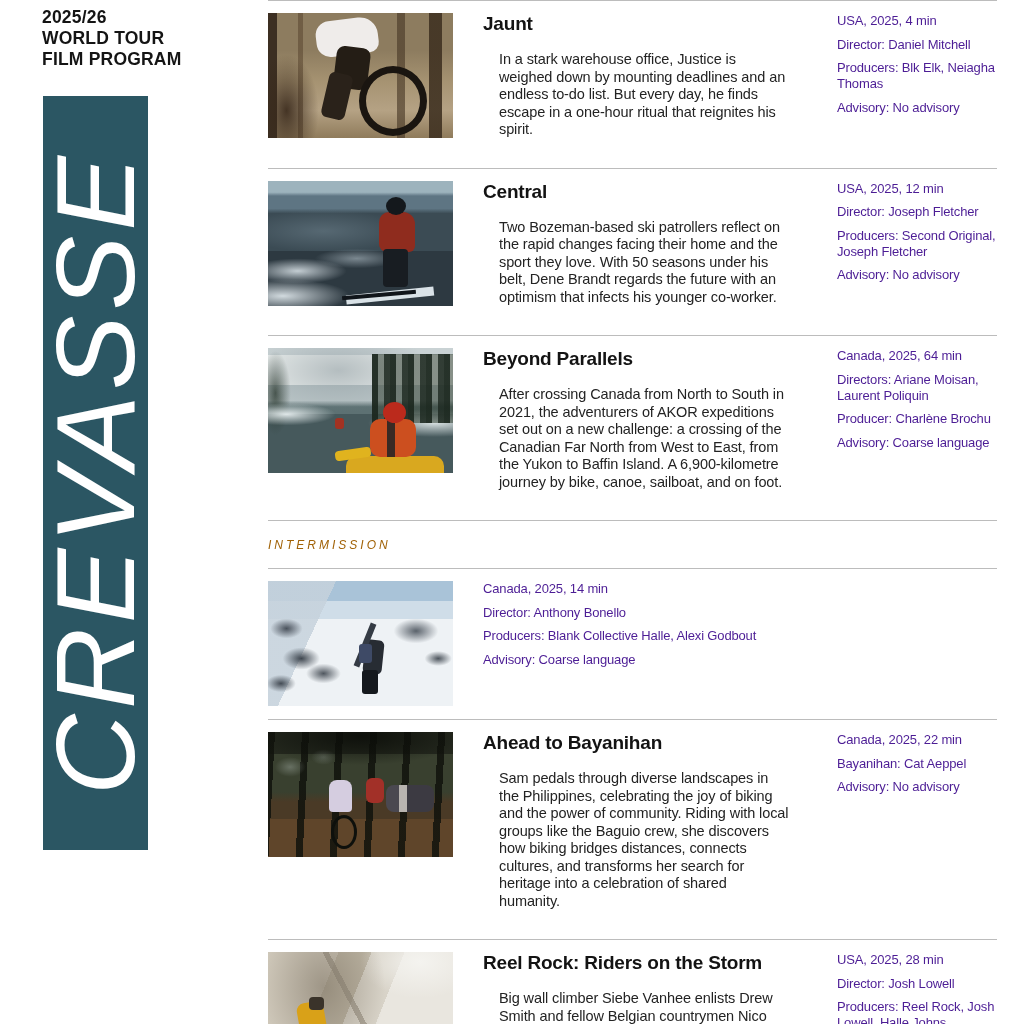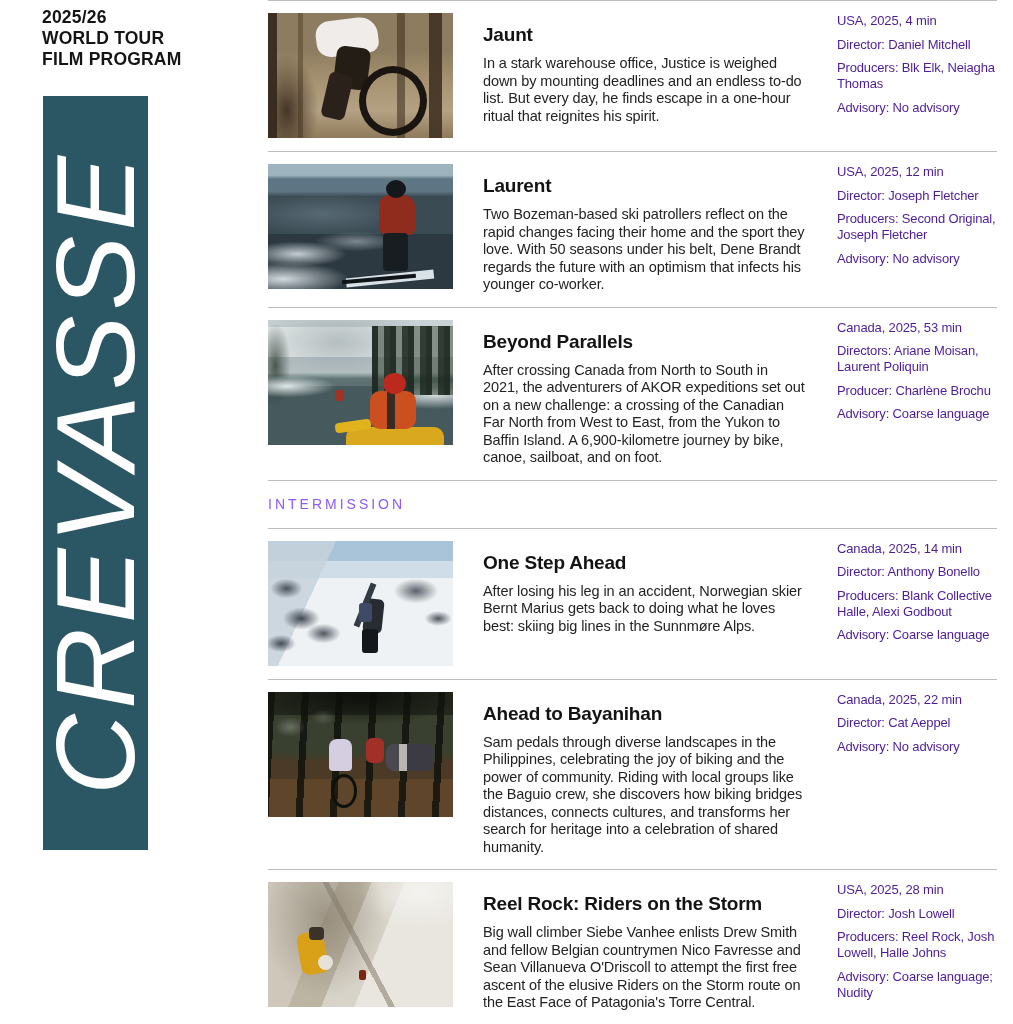--- a/index.html
+++ b/index.html
@@ -26,33 +26,33 @@
   .entries{position:absolute;left:268px;top:0;width:729px;}
   .row{
     display:grid;grid-template-columns:185px 324px 160px;column-gap:30px;
     padding:12px 0 13px;border-top:1.5px solid #bcbcbc;
   }
   .thumb{
     position:relative;width:185px;height:125px;overflow:hidden;background:#cfcac0;
   }
   .fig{position:absolute;display:block;}
   .title{
-    margin:11px 0 9px;font-size:19px;font-weight:bold;letter-spacing:-.2px;color:#131313;
+    margin:0 0 9px;font-size:19px;font-weight:bold;letter-spacing:-.2px;color:#131313;
   }
   .desc{
-    margin:0;font-size:14.5px;line-height:17.5px;color:#232323;letter-spacing:-.1px;
+    margin:16px;font-size:14.5px;line-height:17.5px;color:#232323;letter-spacing:-.1px;
   }
   .meta p{
     margin:0 0 7.5px;font-size:13px;line-height:16px;color:#4c1d95;letter-spacing:-.15px;
   }
   .intermission{
     border-top:1.5px solid #bcbcbc;padding:14px 0 15px;
   }
   .intermission span{
-    font-size:14px;letter-spacing:3px;color:#8b5cf6;
+    font-style:italic;font-size:12px;letter-spacing:3px;color:#a16207;
   }
   
   .thumb[data-thumb="jaunt"]{
     background:
       radial-gradient(46px 80px at 10% 78%, rgba(56,40,26,.9), transparent 70%),
       linear-gradient(90deg, #3c2f22 0 5%, transparent 5%),
       linear-gradient(90deg, transparent 0 87%, rgba(64,50,34,.9) 87% 94%, transparent 94%),
       linear-gradient(90deg, transparent 0 70%, rgba(74,58,40,.65) 70% 74%, transparent 74%),
       linear-gradient(90deg, transparent 0 16%, rgba(88,68,46,.55) 16% 19%, transparent 19%),
       linear-gradient(180deg, #8d7c5f 0 30%, #a69372 55%, #b5a284 78%, #8f7b5b);
@@ -167,21 +167,21 @@
       </article>
 
       <article class="row">
         <div class="thumb" data-thumb="bridgers" aria-label="Skier in a red jacket standing on a peak above a wide mountain valley">
           <span class="fig f1"></span>
           <span class="fig f2"></span>
           <span class="fig f3"></span>
           <span class="fig f4"></span>
         </div>
         <div class="info">
-          <h2 class="title">Laurent</h2>
+          <h2 class="title">Central</h2>
           <p class="desc">Two Bozeman-based ski patrollers reflect on the rapid changes facing their home and the sport they love. With 50 seasons under his belt, Dene Brandt regards the future with an optimism that infects his younger co-worker.</p>
         </div>
         <div class="meta">
           <p>USA, 2025, 12 min</p>
           <p>Director: Joseph Fletcher</p>
           <p>Producers: Second Original, Joseph Fletcher</p>
           <p>Advisory: No advisory</p>
         </div>
       </article>
 
@@ -190,44 +190,40 @@
           <span class="fig f1"></span>
           <span class="fig f2"></span>
           <span class="fig f3"></span>
           <span class="fig f4"></span>
         </div>
         <div class="info">
           <h2 class="title">Beyond Parallels</h2>
           <p class="desc">After crossing Canada from North to South in 2021, the adventurers of AKOR expeditions set out on a new challenge: a crossing of the Canadian Far North from West to East, from the Yukon to Baffin Island. A 6,900-kilometre journey by bike, canoe, sailboat, and on foot.</p>
         </div>
         <div class="meta">
-          <p>Canada, 2025, 53 min</p>
+          <p>Canada, 2025, 64 min</p>
           <p>Directors: Ariane Moisan, Laurent Poliquin</p>
           <p>Producer: Charlène Brochu</p>
           <p>Advisory: Coarse language</p>
         </div>
       </article>
     </div>
 
   <section class="intermission">
     <span>INTERMISSION</span>
   </section>
 
   <div>
 
       <article class="row">
         <div class="thumb" data-thumb="one-step-ahead" aria-label="Skier carrying skis while hiking a bright snowy ridge under blue sky">
           <span class="fig f1"></span>
           <span class="fig f2"></span>
           <span class="fig f3"></span>
           <span class="fig f4"></span>
-        </div>
-        <div class="info">
-          <h2 class="title">One Step Ahead</h2>
-          <p class="desc">After losing his leg in an accident, Norwegian skier Bernt Marius gets back to doing what he loves best: skiing big lines in the Sunnmøre Alps.</p>
         </div>
         <div class="meta">
           <p>Canada, 2025, 14 min</p>
           <p>Director: Anthony Bonello</p>
           <p>Producers: Blank Collective Halle, Alexi Godbout</p>
           <p>Advisory: Coarse language</p>
         </div>
       </article>
 
       <article class="row">
@@ -236,21 +232,21 @@
           <span class="fig f2"></span>
           <span class="fig f3"></span>
           <span class="fig f4"></span>
         </div>
         <div class="info">
           <h2 class="title">Ahead to Bayanihan</h2>
           <p class="desc">Sam pedals through diverse landscapes in the Philippines, celebrating the joy of biking and the power of community. Riding with local groups like the Baguio crew, she discovers how biking bridges distances, connects cultures, and transforms her search for heritage into a celebration of shared humanity.</p>
         </div>
         <div class="meta">
           <p>Canada, 2025, 22 min</p>
-          <p>Director: Cat Aeppel</p>
+          <p>Bayanihan: Cat Aeppel</p>
           <p>Advisory: No advisory</p>
         </div>
       </article>
 
       <article class="row">
         <div class="thumb" data-thumb="reel-rock" aria-label="Climber in yellow on a pale granite big wall corner">
           <span class="fig f1"></span>
           <span class="fig f2"></span>
           <span class="fig f3"></span>
           <span class="fig f4"></span>

